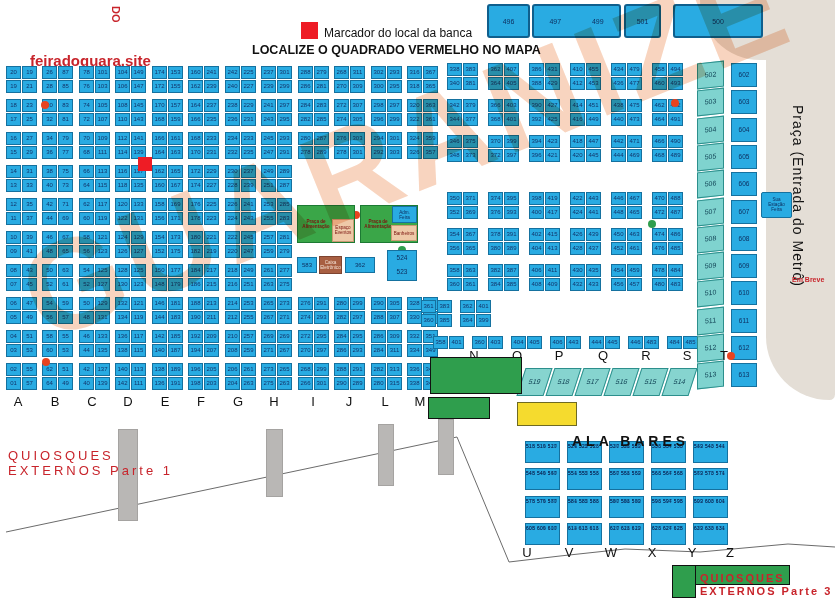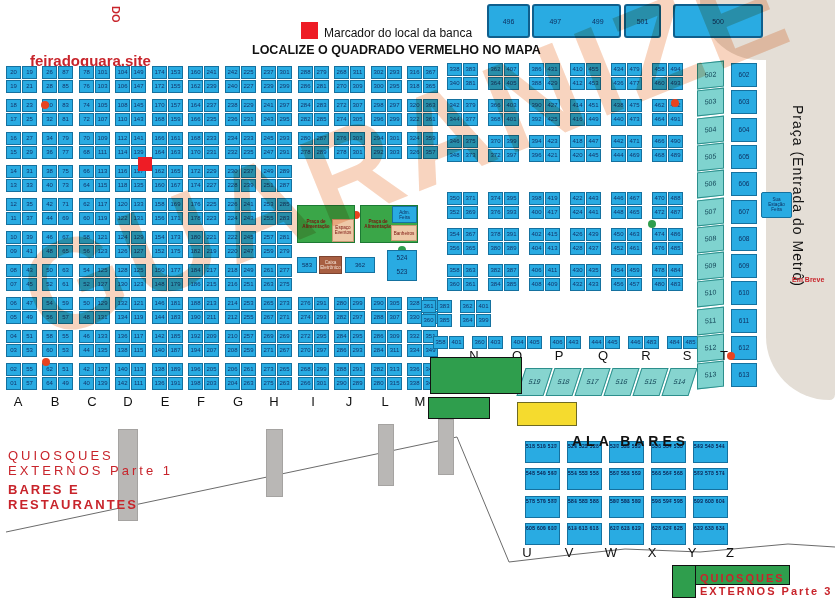--- a/index.html
+++ b/index.html
@@ -848,24 +848,20 @@
   </div>
 
   <div class="abs" style="left:138px;top:157px;width:14px;height:14px;background:#ee1c25;"></div>
 
   <div class="abs" style="left:572px;top:433px;font-size:14px;font-weight:bold;letter-spacing:4px;color:#111;">ALA BARES</div>
 
   <div class="abs redtxt" style="left:8px;top:448px;font-size:13px;letter-spacing:3px;line-height:15px;">
     <div>QUIOSQUES</div>
     <div>EXTERNOS Parte 1</div>
   </div>
-  <div class="abs redtxt" style="left:8px;top:482px;font-size:13px;font-weight:bold;letter-spacing:2px;line-height:15px;">
-    <div>BARES E</div>
-    <div>RESTAURANTES</div>
-  </div>
 
   <div class="abs redtxt" style="left:700px;top:572px;font-size:11px;font-weight:bold;letter-spacing:2px;line-height:13px;z-index:70;">
     <div>QUIOSQUES</div>
     <div>EXTERNOS Parte 3</div>
   </div>
 
   <div id="watermark">GUARANIZE</div>
 </div>
 
 </body></html>

